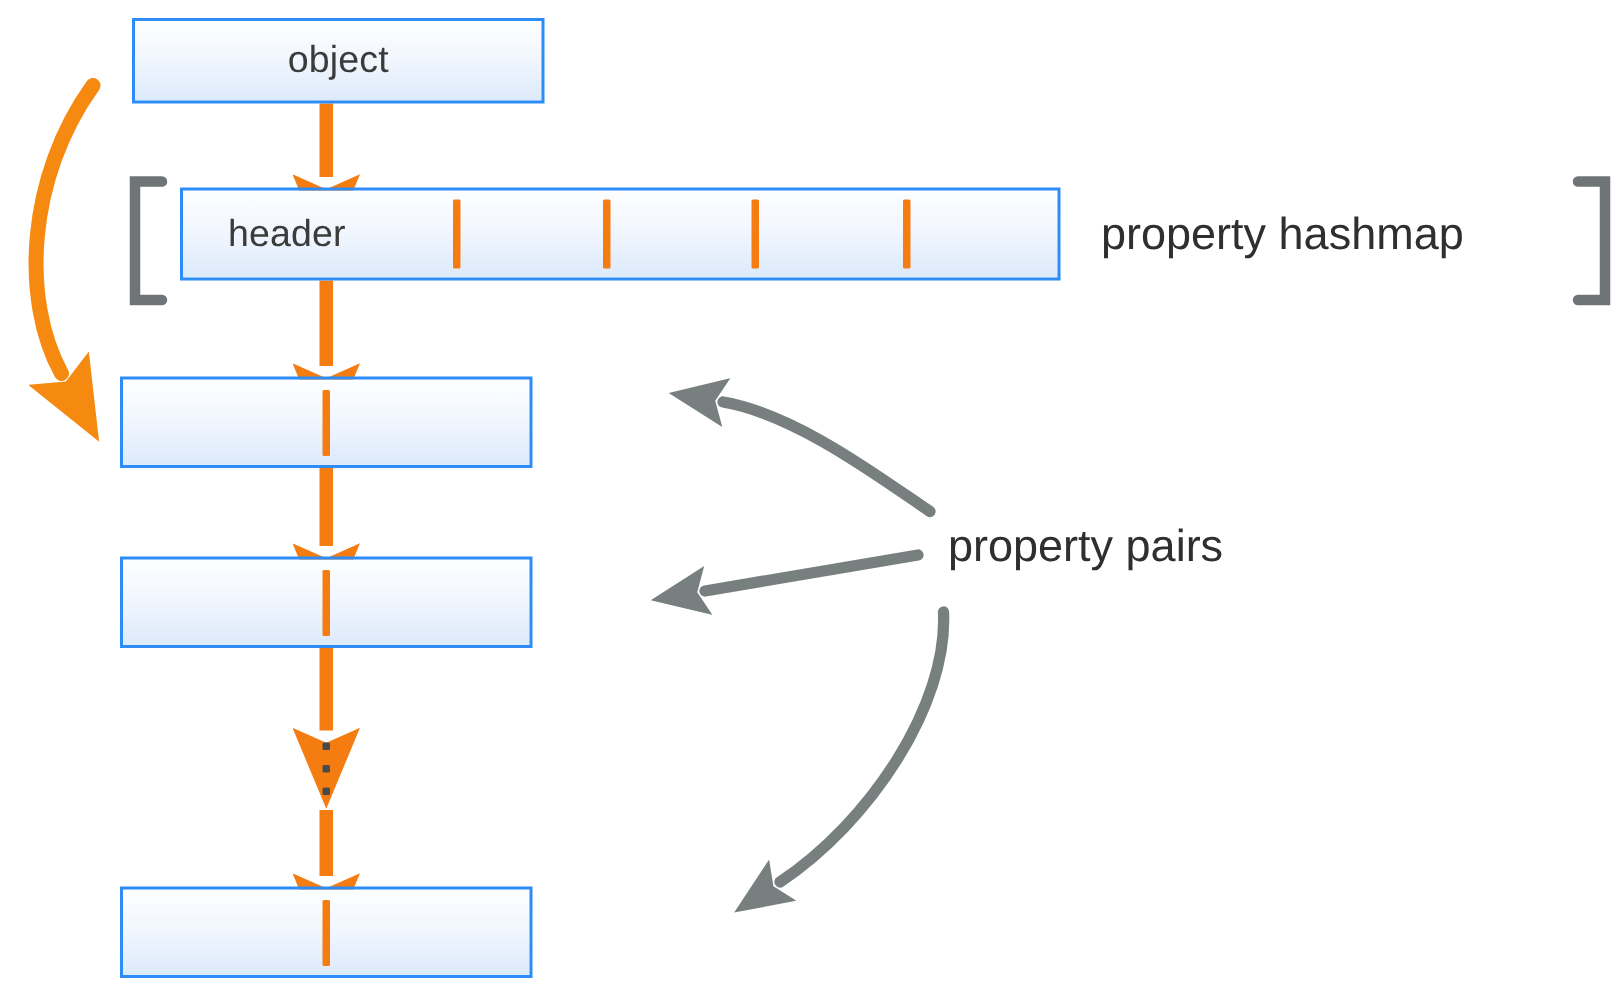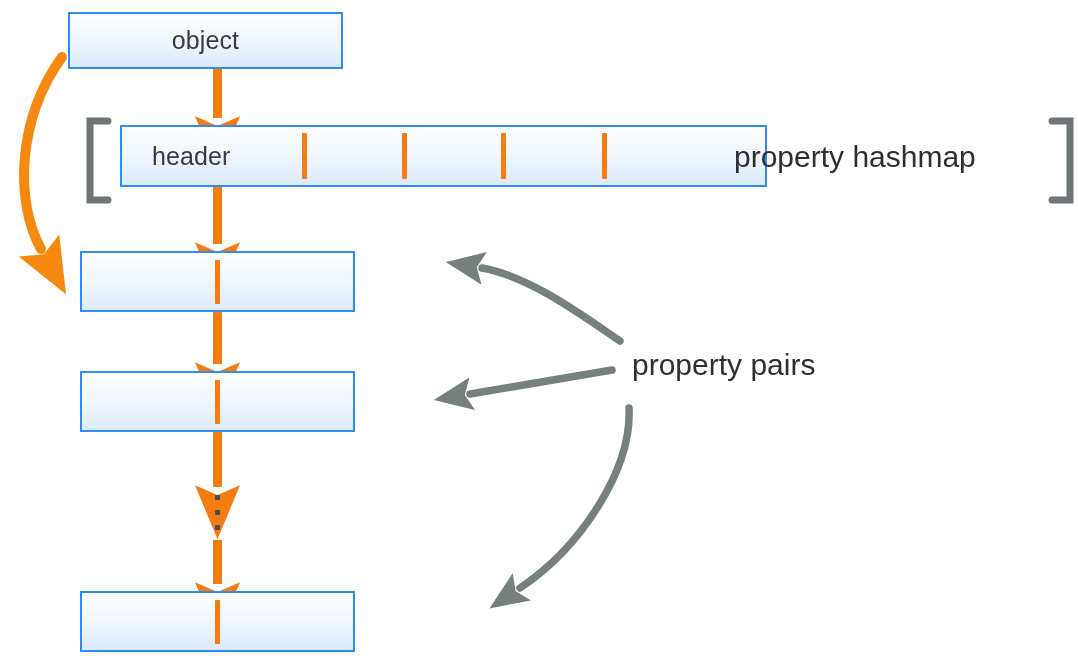--- a/index.html
+++ b/index.html
@@ -39,22 +39,22 @@
     color: #3b3b3b;
     font-size: 25px;
     letter-spacing: 0.1px;
     pointer-events: none;
   }
   .box-label.cell-label {
     justify-content: flex-start;
   }
 
   
-  #box-object   { left: 68px;  top: 12px;  width: 275px; height: 57px; }
-  #box-header   { left: 120px; top: 125px; width: 647px; height: 62px; }
+  #box-object   { left: 88px;  top: 12px;  width: 275px; height: 57px; }
+  #box-header   { left: 120px; top: 125px; width: 587px; height: 62px; }
   #box-pair-1   { left: 80px;  top: 251px; width: 275px; height: 61px; }
   #box-pair-2   { left: 80px;  top: 371px; width: 275px; height: 61px; }
   #box-pair-3   { left: 80px;  top: 591px; width: 275px; height: 61px; }
 
   
   .stripe {
     position: absolute;
     width: 5px;
     background: #f47c10;
     border-radius: 1px;

